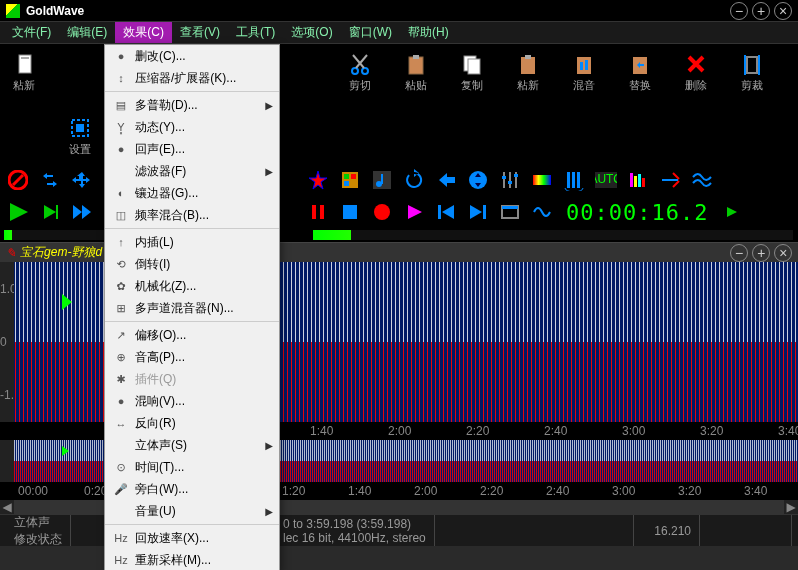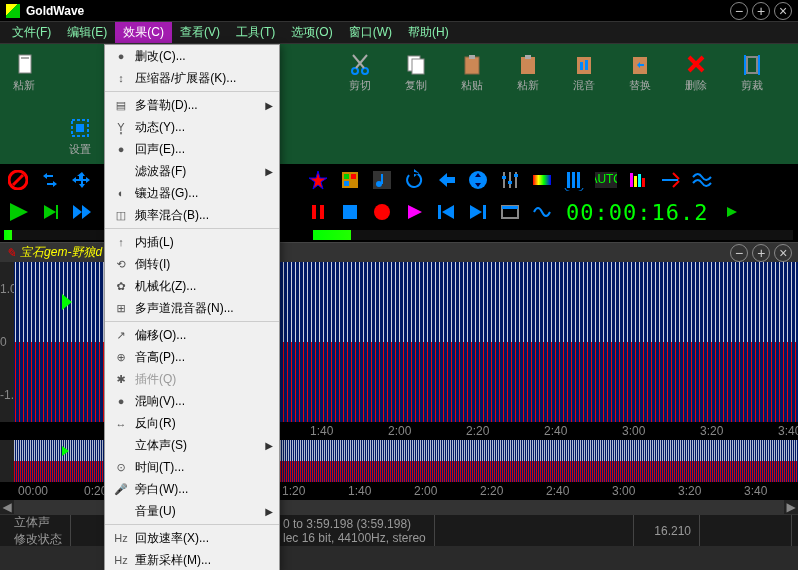--- a/index.html
+++ b/index.html
@@ -5,21 +5,21 @@
 *{margin:0;padding:0;box-sizing:border-box;font-family:"Microsoft YaHei",sans-serif;font-size:12px;user-select:none}
 body{background:#2a2a2a;width:798px;height:570px;overflow:hidden;color:#ccc}
 .titlebar{background:#000;height:22px;display:flex;align-items:center;padding:0 6px;border-bottom:1px solid #333}
 .title-icon{width:14px;height:14px;background:linear-gradient(135deg,#ff0 40%,#0c0 40%);margin-right:6px}
 .title-text{flex:1;color:#fff;font-weight:bold}
 .win-btns{display:flex;gap:4px}
 .win-btn{width:18px;height:18px;border-radius:50%;border:1px solid #888;display:flex;align-items:center;justify-content:center;color:#ccc;font-size:14px;line-height:1;cursor:pointer}
 .menubar{background:#1a1a1a;height:22px;display:flex;align-items:center;padding:0 4px;border-bottom:1px solid #333}
 .menu-item{padding:2px 8px;color:#86efac;cursor:pointer}
 .menu-item.active{background:#a21caf;color:#fff}
-.toolbar{background:#14532d;padding:4px;display:flex;gap:16px;flex-wrap:wrap}
+.toolbar{background:#000000;padding:4px;display:flex;gap:16px;flex-wrap:wrap}
 .tb-btn{width:40px;height:48px;display:flex;flex-direction:column;align-items:center;justify-content:center;gap:2px;color:#aaa;cursor:pointer}
 .tb-btn .ico{width:24px;height:24px;display:flex;align-items:center;justify-content:center}
 .tb-btn .lbl{font-size:11px}
 .toolbar2{background:#000;padding:2px 4px;display:flex;gap:4px;align-items:center}
 .tb2-btn{width:28px;height:28px;display:flex;align-items:center;justify-content:center;cursor:pointer}
 .toolbar3{background:#000;padding:2px 4px;display:flex;gap:4px;align-items:center}
 .timer{color:#0f0;font-family:monospace;font-size:22px;padding:0 6px;letter-spacing:1px}
 .vu-bar{height:14px;background:#000;padding:2px 4px;display:flex;gap:2px}
 .vu-cell{width:280px;height:10px;background:linear-gradient(90deg,#0f0 0%,#ff0 60%,#f00 100%);position:relative}
 .vu-cell::after{content:"";position:absolute;left:8%;top:0;right:0;bottom:0;background:#111}
@@ -119,34 +119,34 @@
           <circle cx="16" cy="18" r="3" fill="none" stroke="#08f" stroke-width="2"></circle>
           <line x1="7" y1="15" x2="18" y2="2" stroke="#aaa" stroke-width="2"></line>
           <line x1="15" y1="15" x2="4" y2="2" stroke="#aaa" stroke-width="2"></line>
         </svg>
       </div>
       <div class="lbl">剪切</div>
     </div>
     <div class="tb-btn">
       <div class="ico">
         <svg width="22" height="22">
+          <rect x="4" y="4" width="14" height="17" fill="#c85" stroke="#864"></rect>
+          <rect x="8" y="2" width="6" height="4" fill="#aaa"></rect>
+        </svg>
+      </div>
+      <div class="lbl">粘贴</div>
+    </div>
+    <div class="tb-btn">
+      <div class="ico">
+        <svg width="22" height="22">
           <rect x="3" y="3" width="12" height="15" fill="#fff" stroke="#888"></rect>
           <rect x="7" y="6" width="12" height="15" fill="#fff" stroke="#888"></rect>
         </svg>
       </div>
       <div class="lbl">复制</div>
-    </div>
-    <div class="tb-btn">
-      <div class="ico">
-        <svg width="22" height="22">
-          <rect x="4" y="4" width="14" height="17" fill="#c85" stroke="#864"></rect>
-          <rect x="8" y="2" width="6" height="4" fill="#aaa"></rect>
-        </svg>
-      </div>
-      <div class="lbl">粘贴</div>
     </div>
     <div class="tb-btn">
       <div class="ico">
         <svg width="22" height="22">
           <rect x="4" y="4" width="14" height="17" fill="#c85"></rect>
           <rect x="8" y="2" width="6" height="4" fill="#aaa"></rect>
         </svg>
       </div>
       <div class="lbl">粘新</div>
     </div>

